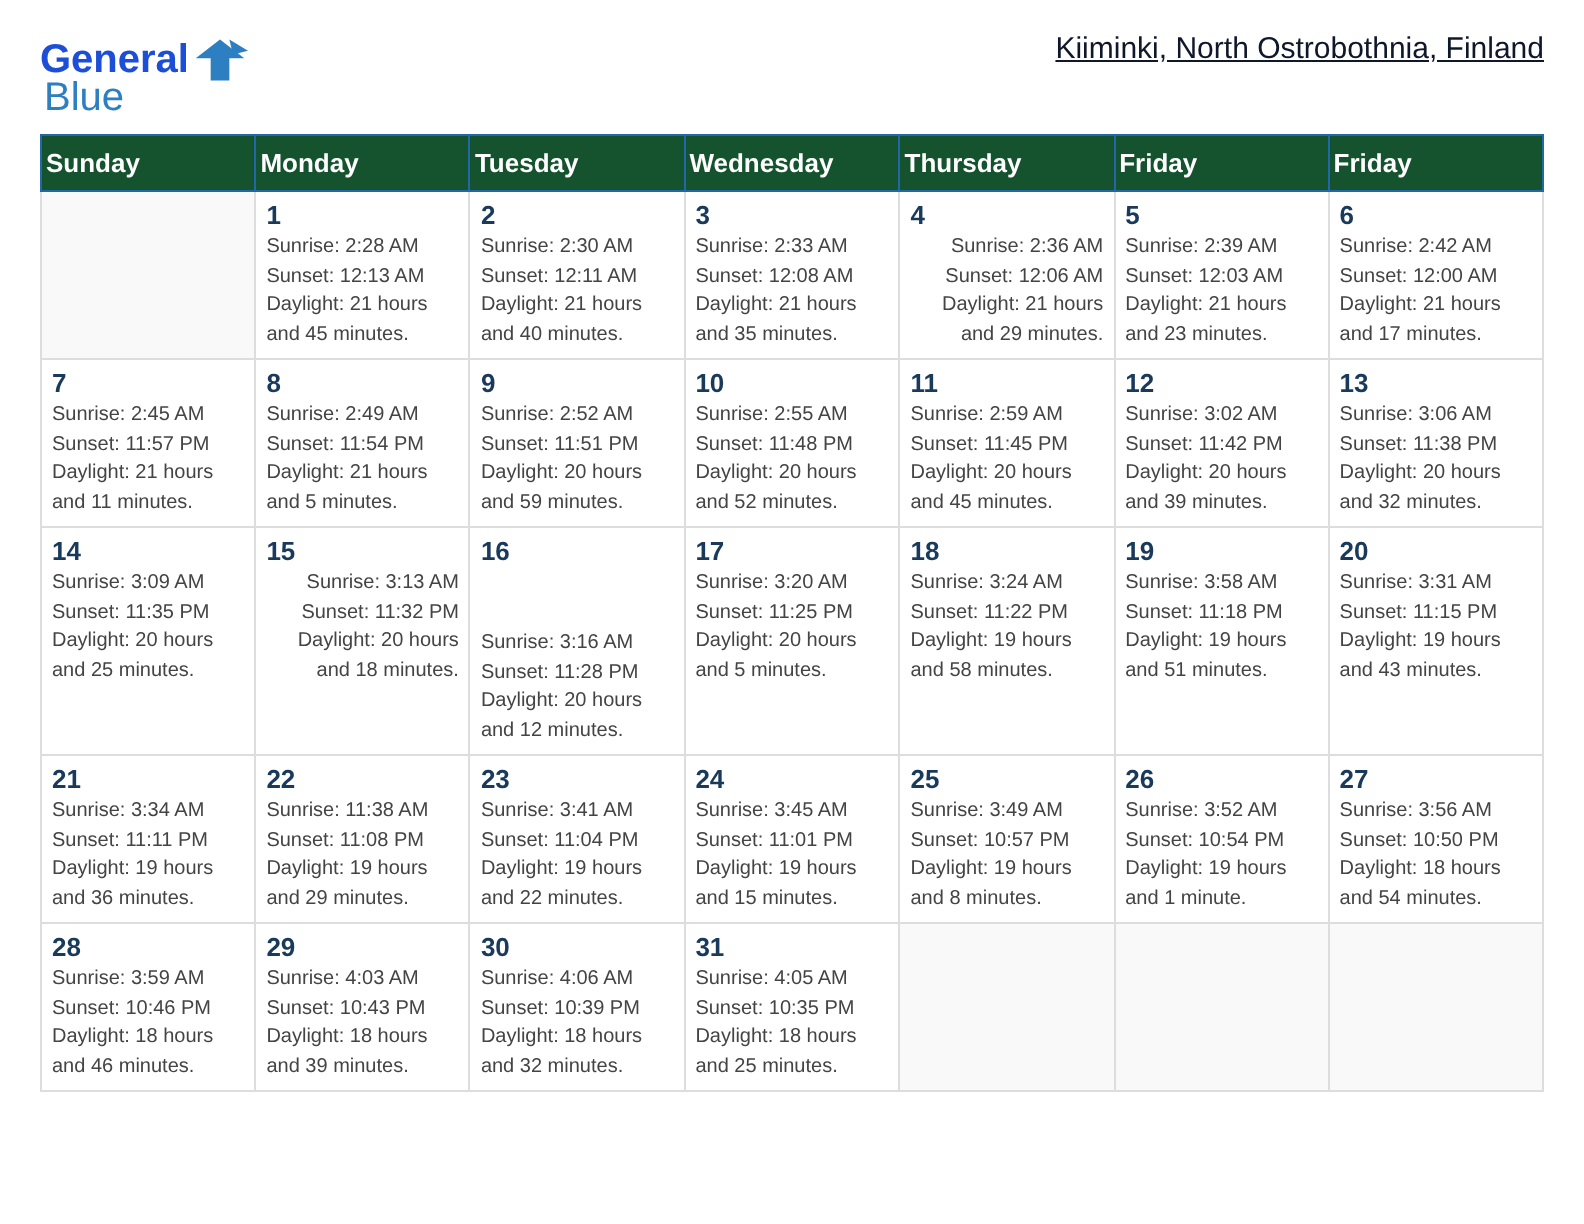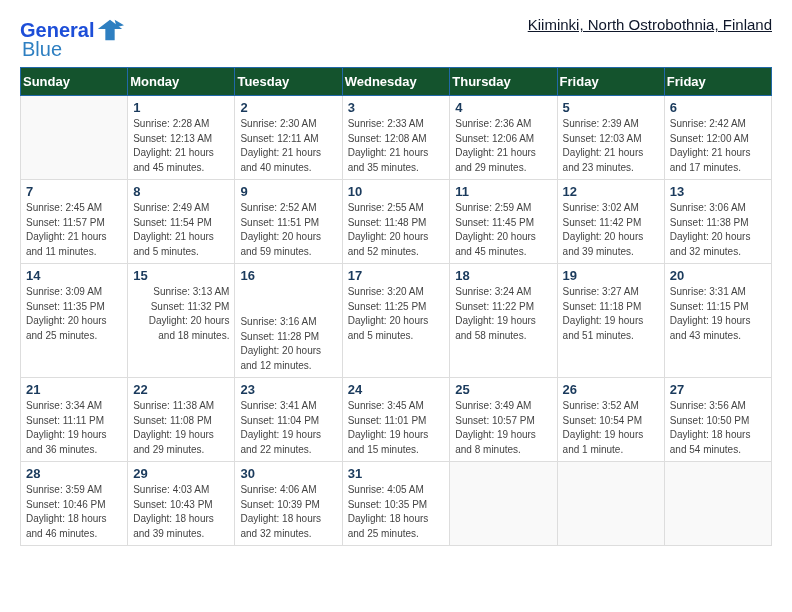--- a/index.html
+++ b/index.html
@@ -135,21 +135,21 @@
         </td>
         <td>
           <span class="day-number">3</span>
           <div class="day-info" style="white-space: pre-line;">Sunrise: 2:33 AM
 Sunset: 12:08 AM
 Daylight: 21 hours
 and 35 minutes.</div>
         </td>
         <td>
           <span class="day-number">4</span>
-          <div class="day-info" style="white-space: pre-line;">Sunrise: 2:36 AM
+          <div class="day-info" style="white-space: pre-line; text-align: right;">Sunrise: 2:36 AM
 Sunset: 12:06 AM
 Daylight: 21 hours
 and 29 minutes.</div>
         </td>
         <td>
           <span class="day-number">5</span>
           <div class="day-info" style="white-space: pre-line;">Sunrise: 2:39 AM
 Sunset: 12:03 AM
 Daylight: 21 hours
 and 23 minutes.</div>
@@ -244,21 +244,21 @@
         </td>
         <td>
           <span class="day-number">18</span>
           <div class="day-info" style="white-space: pre-line;">Sunrise: 3:24 AM
 Sunset: 11:22 PM
 Daylight: 19 hours
 and 58 minutes.</div>
         </td>
         <td>
           <span class="day-number">19</span>
-          <div class="day-info" style="white-space: pre-line;">Sunrise: 3:27 AM
+          <div class="day-info" style="white-space: pre-line;">Sunrise: 3:58 AM
 Sunset: 11:18 PM
 Daylight: 19 hours
 and 51 minutes.</div>
         </td>
         <td>
           <span class="day-number">20</span>
           <div class="day-info" style="white-space: pre-line;">Sunrise: 3:31 AM
 Sunset: 11:15 PM
 Daylight: 19 hours
 and 43 minutes.</div>

